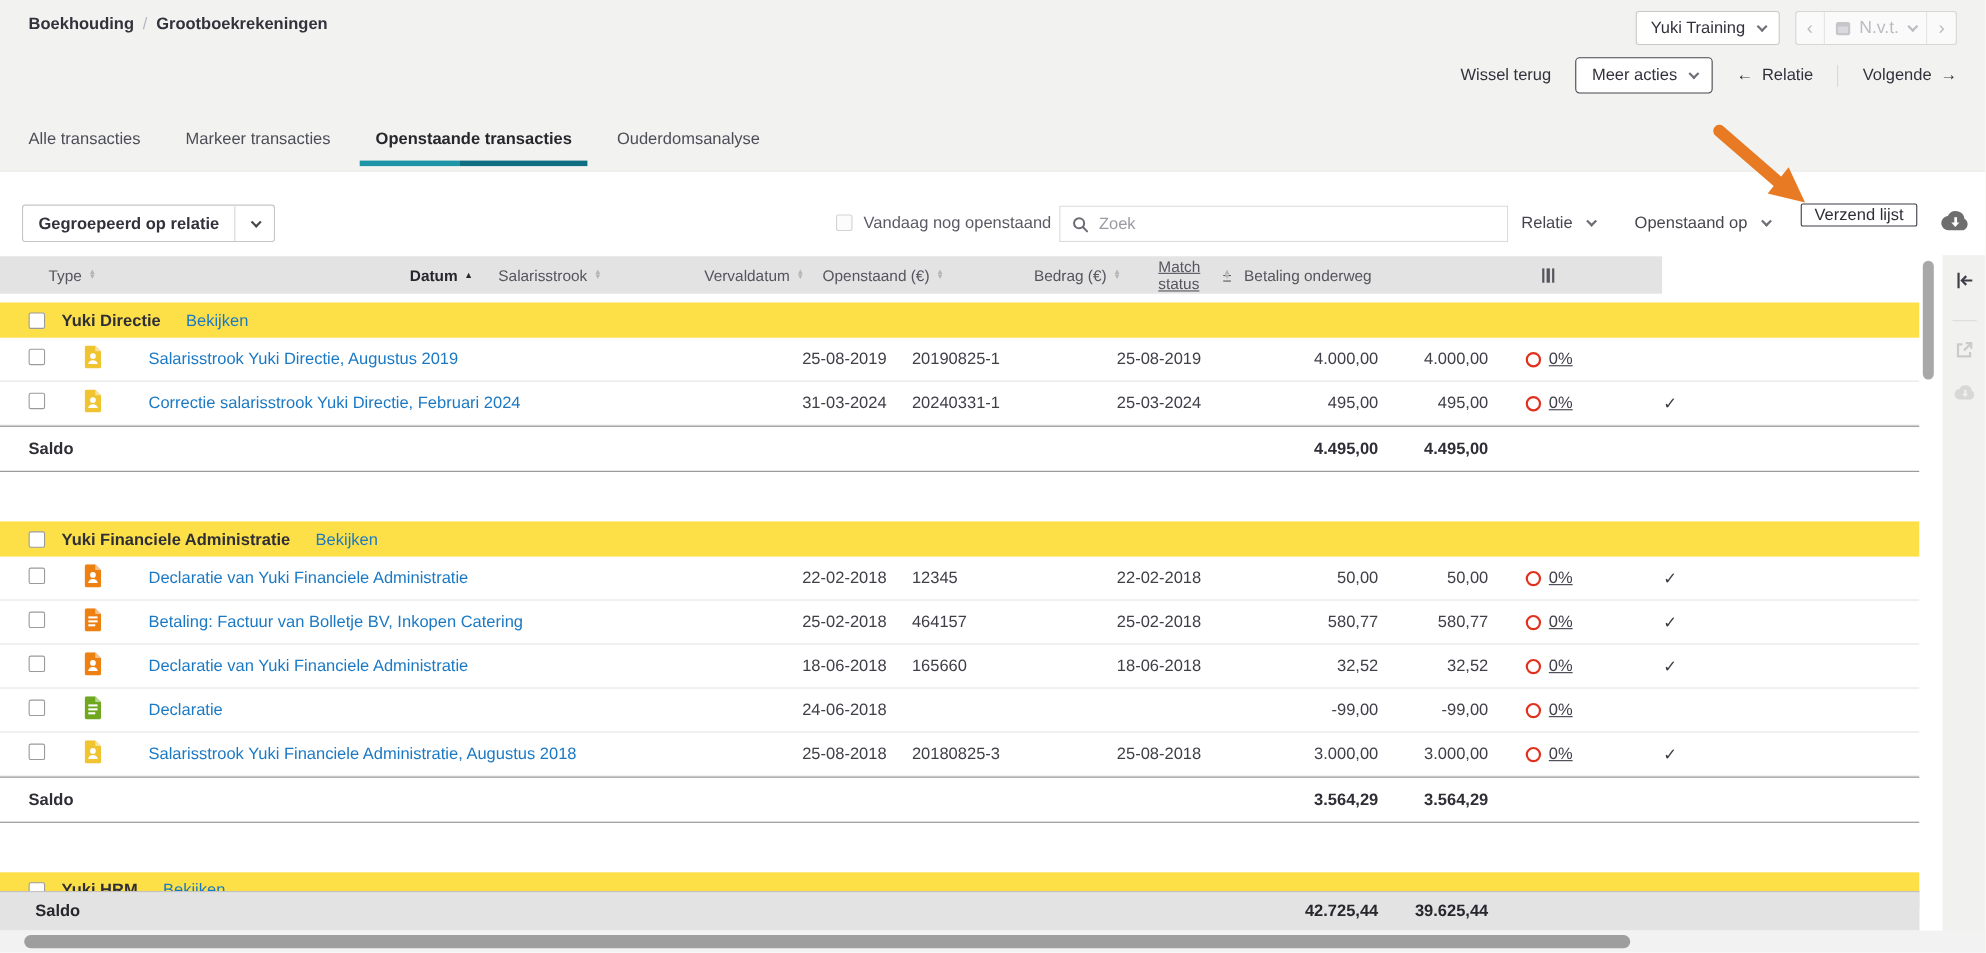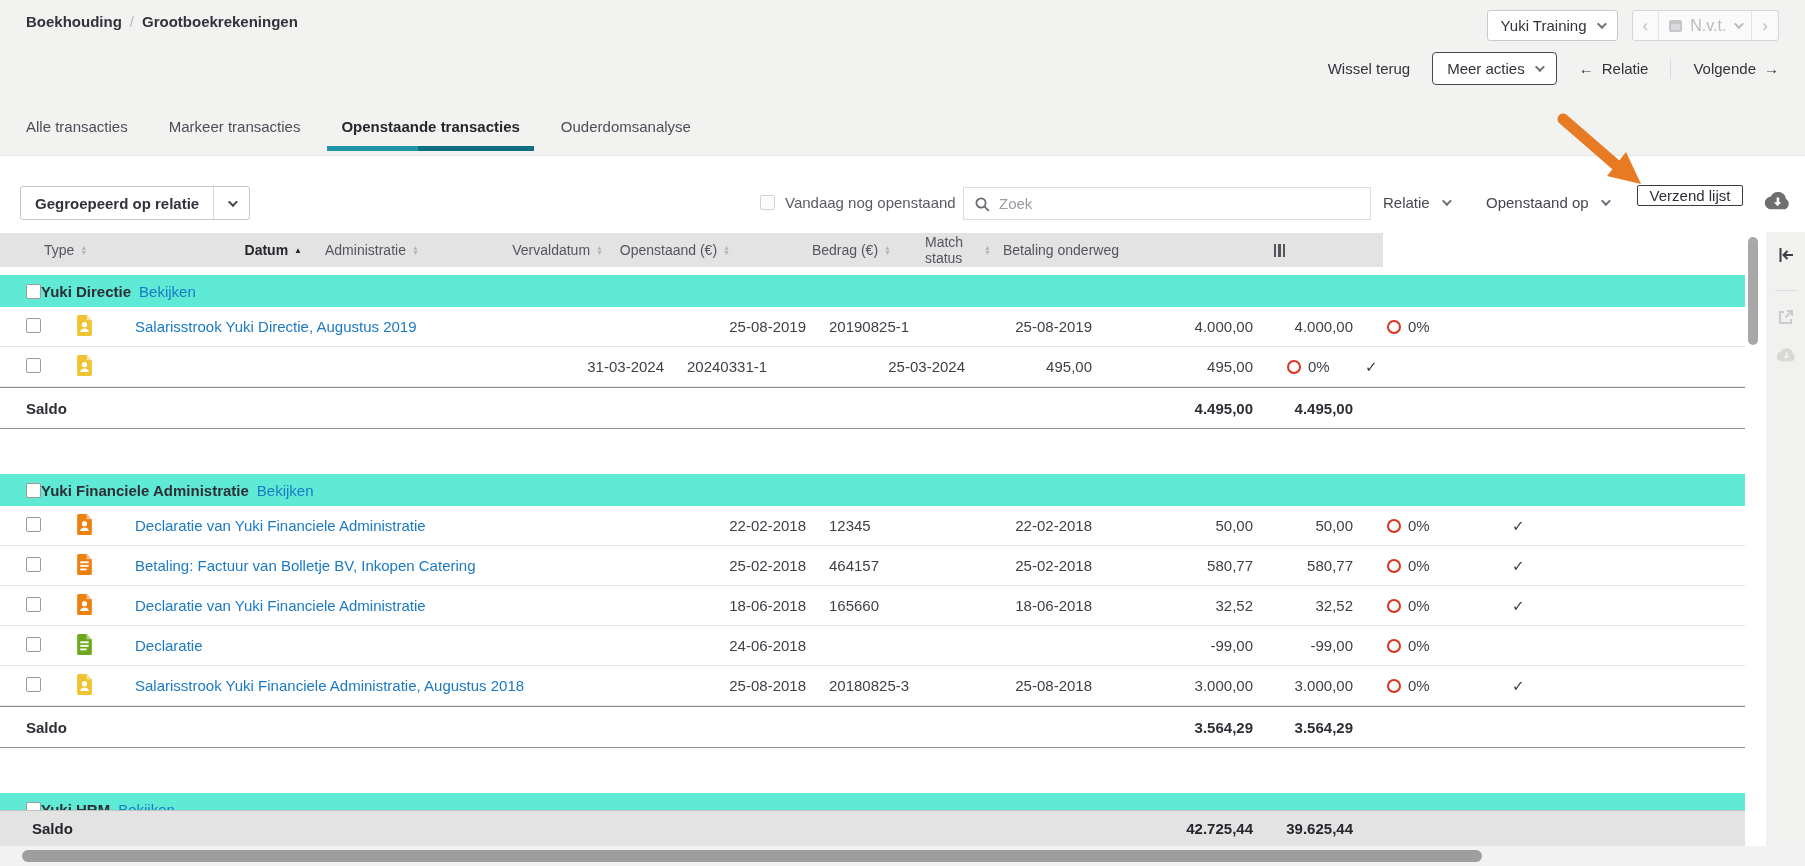--- a/index.html
+++ b/index.html
@@ -56,44 +56,44 @@
   .search-box input { border:none; outline:none; flex:1; font-size:15px; color:#46464f; font-family:inherit; }
   .search-box input::placeholder { color:#9a9aa2; }
   .filter-dd { position:absolute; top:38px; display:flex; align-items:center; gap:12px; font-size:15px; color:#46464f; cursor:pointer; }
   .filter-dd.relatie { left:1383px; }
   .filter-dd.openstaand { left:1486px; }
   .verzend-btn { position:absolute; left:1637px; top:29px; width:106px; height:21px; background:#fff; border:1.5px solid #3a3a44; border-radius:2px; font-size:15px; color:#2e2e36; display:flex; align-items:center; justify-content:center; cursor:pointer; }
   .cloud-btn { position:absolute; left:1761px; top:33px; cursor:pointer; }
 
   
   .grid { display:grid; grid-template-columns:44px 56px 1fr 142px 159px 127px 161px 100px 147px 160px 85px; align-items:center; }
-  .thead { position:absolute; top:77px; left:0; width:1383px; height:34px; background:#e3e3e3; font-size:14px; color:#55555e; }
+  .thead { position:absolute; top:77px; left:0; width:1511px; height:34px; background:#e3e3e3; font-size:14px; color:#55555e; }
   .thead .cell { display:flex; align-items:center; gap:6px; }
   .thead .right { justify-content:flex-end; }
   .thead .c-datum { color:#26262c; font-weight:700; }
   .sort { display:inline-flex; flex-direction:column; line-height:5px; font-size:7px; color:#b5b5b5; }
   .sort-asc { font-size:8px; color:#26262c; }
   .cols-icon { display:inline-flex; gap:2px; margin-left:auto; margin-right:13px; cursor:pointer; }
   .cols-icon i { width:2.5px; height:13px; background:#55555e; display:block; }
 
   .tbody { position:absolute; top:111px; left:0; width:1745px; height:600px; overflow:hidden; }
   .group { margin-bottom:45px; }
   .group:first-child { margin-top:8px; }
-  .group-header { height:32px; background:#5eead4; display:flex; align-items:center; padding-left:26px; font-size:15px; }
+  .group-header { height:32px; background:#fde047; display:flex; align-items:center; padding-left:26px; gap:15px; font-size:15px; }
   .group-name { font-weight:700; color:#2e2e36; }
   .view-link, .desc-link { color:#1b79c4; text-decoration:none; font-size:15px; cursor:pointer; }
   .view-link { margin-left:8px; }
   .trow { height:40px; border-bottom:1px solid #e4e4e4; font-size:15px; color:#3f3f48; }
   .cell { padding:0; }
   .c-check { padding-left:26px; }
   .c-type { padding-left:32px; }
   .c-desc { padding-left:35px; overflow:hidden; white-space:nowrap; }
   .right { text-align:right; }
   .c-fact { padding-left:23px; }
-  .c-match { padding-left:34px; display:flex; align-items:center; gap:7px; }
+  .c-match { padding-left:34px; display:flex; align-items:center; gap:7px;text-decoration:underline; }
   .ring { width:14px; height:14px; border:2px solid #e0301e; border-radius:50%; display:inline-block; flex:0 0 auto; }
   .c-betaling { padding-left:12px; }
   .checkmark { font-size:15px; color:#3a3a42; }
   .saldo-row { height:42px; border-top:1px solid #8f8f8f; border-bottom:1px solid #8f8f8f; font-size:15px; color:#2e2e36; }
   .saldo-row .s-label { grid-column:1/4; padding-left:26px; font-weight:700; }
   .saldo-row .s-open { grid-column:7; font-weight:700; }
   .saldo-row .s-bedrag { grid-column:8; font-weight:700; }
   .doc-icon { display:inline-flex; }
 
   
@@ -214,21 +214,21 @@
           <span class="sort">
             <i>▲</i>
             <i>▼</i>
           </span>
         </div>
       <div class="cell right c-datum">
           <span>Datum</span>
           <span class="sort-asc">▲</span>
         </div>
       <div class="cell c-fact">
-          <span>Administratie</span>
+          <span>Salarisstrook</span>
           <span class="sort">
             <i>▲</i>
             <i>▼</i>
           </span>
         </div>
       <div class="cell right">
           <span>Vervaldatum</span>
           <span class="sort">
             <i>▲</i>
             <i>▼</i>
@@ -300,20 +300,21 @@
           <div class="trow grid">
             <div class="cell c-check"><span class="checkbox"></span></div>
             <div class="cell c-type"><span class="doc-icon">
                 <svg width="17" height="21" viewBox="0 0 16 20">
                   <path d="M1 1.5A1.5 1.5 0 0 1 2.5 0H10l5 5v13.5a1.5 1.5 0 0 1-1.5 1.5h-11A1.5 1.5 0 0 1 1 18.5z" fill="#f0c330"></path>
                   <path d="M10 0l5 5h-5z" fill="rgba(255,255,255,.5)"></path>
                   <circle cx="8" cy="9.2" r="2.5" fill="#fff"></circle>
                   <path d="M3.8 16.2a4.3 4.3 0 0 1 8.4 0z" fill="#fff"></path>
                 </svg>
               </span></div>
+            <div class="cell c-desc"><a class="desc-link">Correctie salarisstrook Yuki Directie, Februari 2024</a></div>
             <div class="cell right">31-03-2024</div>
             <div class="cell c-fact">20240331-1</div>
             <div class="cell right">25-03-2024</div>
             <div class="cell right">495,00</div>
             <div class="cell right">495,00</div>
             <div class="cell c-match">
               <span class="ring"></span>
               <span>0%</span>
             </div>
             <div class="cell c-betaling"><span class="checkmark">✓</span></div>

